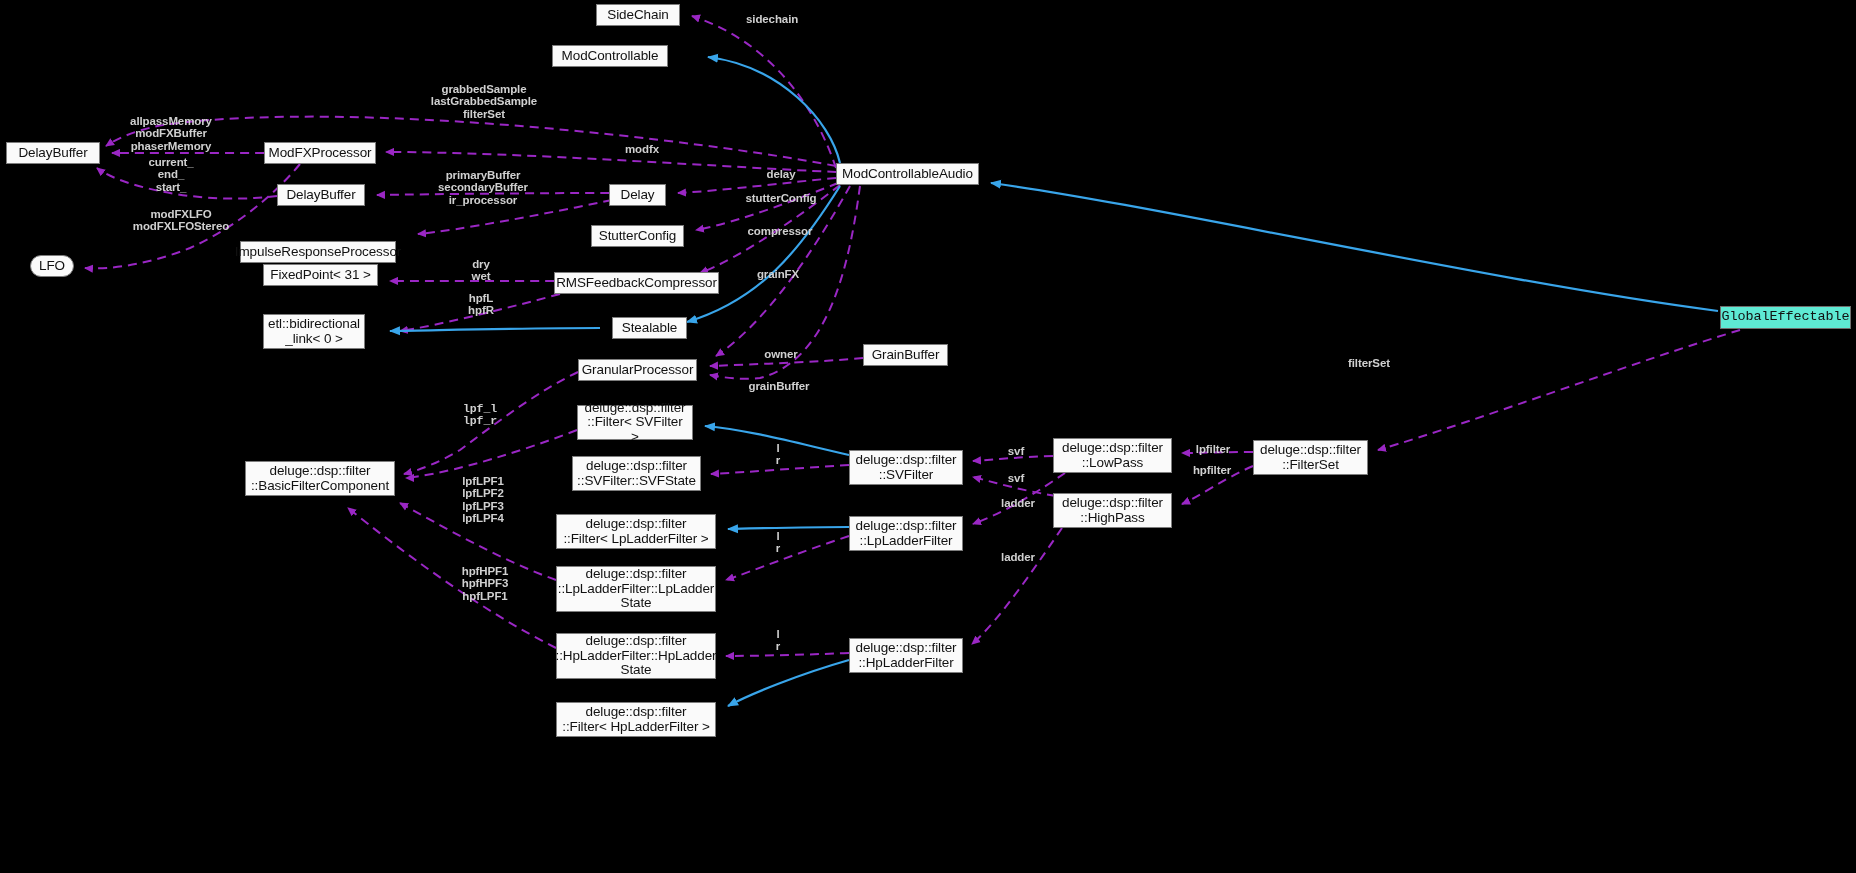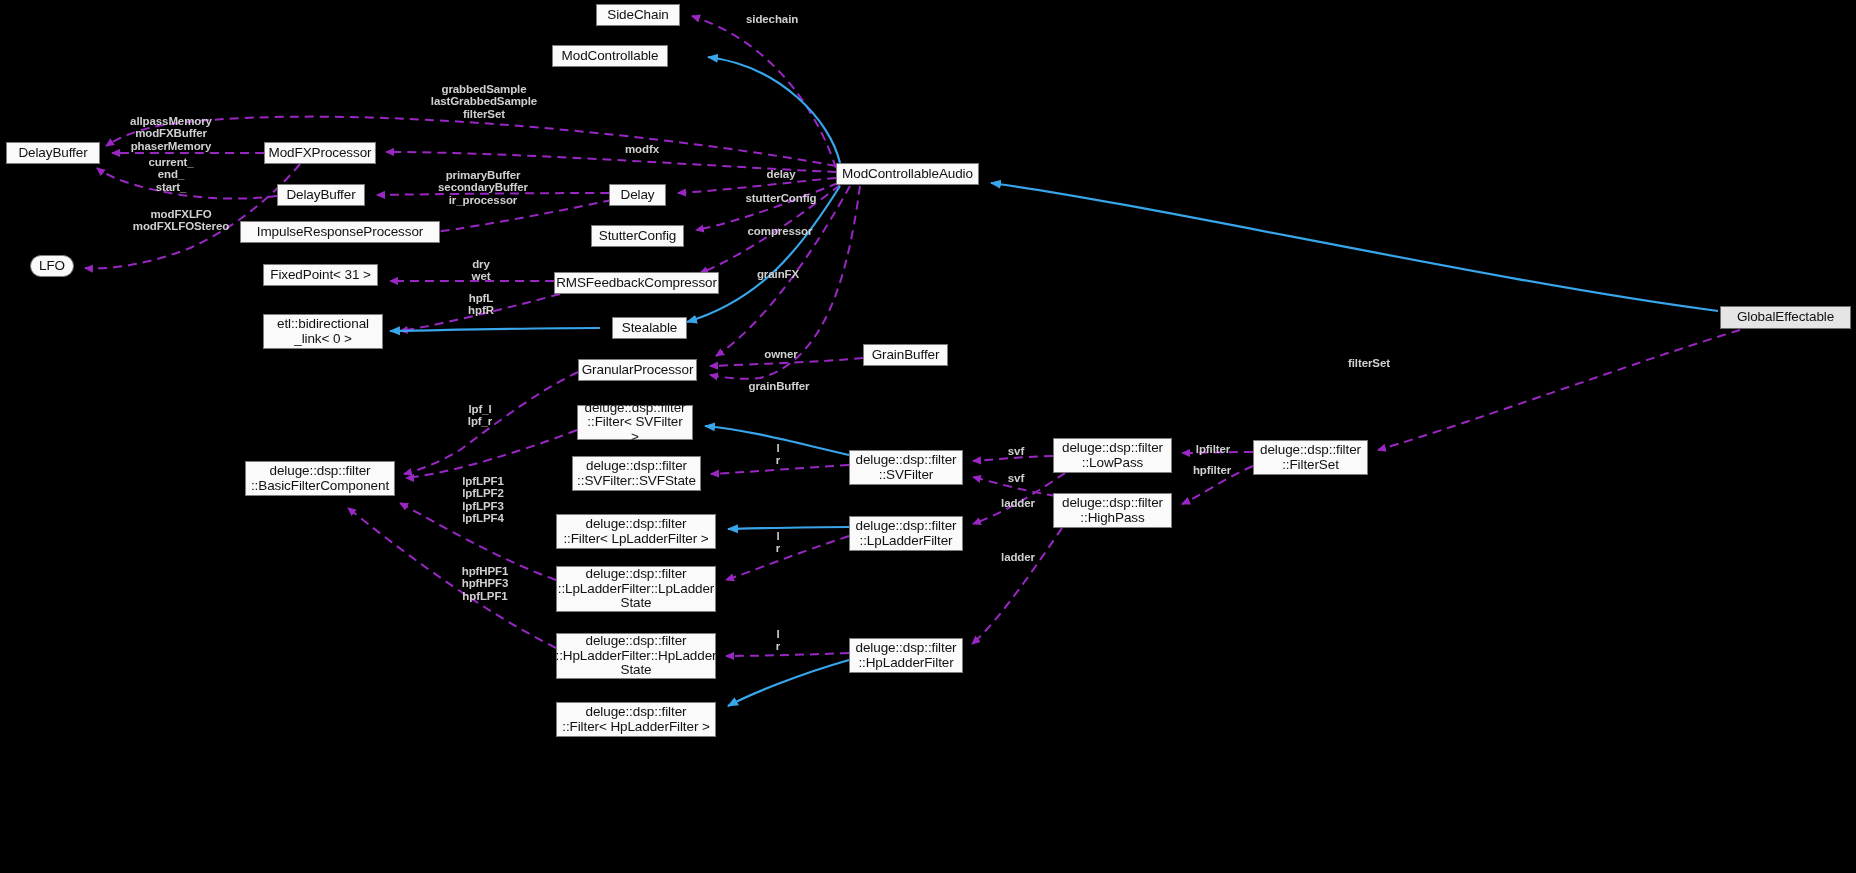--- a/index.html
+++ b/index.html
@@ -32,22 +32,23 @@
     line-height: 14.5px;
     display: flex;
     align-items: center;
     justify-content: center;
     text-align: center;
     white-space: pre-line;
     padding: 2px 5px;
     letter-spacing: -0.1px;
   }
   .node.focus {
-    background: #e5e5e5;
+    background: #5eead4;
     border-color: #6e6e6e;
+    font-family: Liberation Mono, monospace;
   }
   .edge-label {
     position: absolute;
     color: #d0d0d0;
     font-size: 11.5px;
     line-height: 12.3px;
     font-weight: bold;
     white-space: pre-line;
     text-align: center;
     letter-spacing: -0.1px;
@@ -149,27 +150,27 @@
       <path d="M849,660 C800,674 750,694 728,706"></path>
     </g>
   </svg>
 
   <div class="node" style="left:596px;top:4px;width:84px;height:22px;">SideChain</div>
   <div class="node" style="left:552px;top:45px;width:116px;height:22px;">ModControllable</div>
   <div class="node" style="left:6px;top:142px;width:94px;height:22px;">DelayBuffer</div>
   <div class="node" style="left:264px;top:142px;width:112px;height:22px;">ModFXProcessor</div>
   <div class="node" style="left:277px;top:184px;width:88px;height:22px;">DelayBuffer</div>
   <div class="node" style="left:609px;top:184px;width:57px;height:22px;">Delay</div>
-  <div class="node" style="left:240px;top:221px;width:200px;height:22px;">ImpulseResponseProcessor</div>
+  <div class="node" style="left:240px;top:241px;width:156px;height:22px;">ImpulseResponseProcessor</div>
   <div class="node" style="left:591px;top:225px;width:93px;height:22px;">StutterConfig</div>
   <div class="node" style="left:836px;top:163px;width:143px;height:22px;">ModControllableAudio</div>
   <div class="node" style="left:30px;top:255px;width:44px;height:22px;border-radius:11px;">LFO</div>
   <div class="node" style="left:263px;top:264px;width:115px;height:22px;">FixedPoint&lt; 31 &gt;</div>
   <div class="node" style="left:554px;top:272px;width:165px;height:22px;">RMSFeedbackCompressor</div>
-  <div class="node" style="left:263px;top:314px;width:120px;height:35px;">etl::bidirectional
+  <div class="node" style="left:263px;top:314px;width:102px;height:35px;">etl::bidirectional
 _link&lt; 0 &gt;</div>
   <div class="node" style="left:612px;top:317px;width:75px;height:22px;">Stealable</div>
   <div class="node focus" style="left:1720px;top:306px;width:131px;height:23px;">GlobalEffectable</div>
   <div class="node" style="left:578px;top:359px;width:119px;height:22px;">GranularProcessor</div>
   <div class="node" style="left:863px;top:344px;width:85px;height:22px;">GrainBuffer</div>
   <div class="node" style="left:577px;top:405px;width:116px;height:35px;">deluge::dsp::filter
 ::Filter&lt; SVFilter &gt;</div>
   <div class="node" style="left:572px;top:456px;width:129px;height:35px;">deluge::dsp::filter
 ::SVFilter::SVFState</div>
   <div class="node" style="left:849px;top:450px;width:114px;height:35px;">deluge::dsp::filter
@@ -217,21 +218,21 @@
 modFXLFOStereo</div>
   <div class="edge-label" style="left:739px;top:225px;width:82px;">compressor</div>
   <div class="edge-label" style="left:463px;top:258px;width:36px;">dry
 wet</div>
   <div class="edge-label" style="left:749px;top:268px;width:58px;">grainFX</div>
   <div class="edge-label" style="left:461px;top:292px;width:40px;">hpfL
 hpfR</div>
   <div class="edge-label" style="left:758px;top:348px;width:46px;">owner</div>
   <div class="edge-label" style="left:1342px;top:357px;width:54px;">filterSet</div>
   <div class="edge-label" style="left:740px;top:380px;width:78px;">grainBuffer</div>
-  <div class="edge-label" style="left:460px;top:403px;width:40px;">lpf_l
+  <div class="edge-label" style="left:460px;top:403px;width:40px;font-family:Liberation Mono, monospace;">lpf_l
 lpf_r</div>
   <div class="edge-label" style="left:1003px;top:445px;width:26px;">svf</div>
   <div class="edge-label" style="left:1188px;top:443px;width:50px;">lpfilter</div>
   <div class="edge-label" style="left:770px;top:442px;width:16px;">l
 r</div>
   <div class="edge-label" style="left:1003px;top:472px;width:26px;">svf</div>
   <div class="edge-label" style="left:1185px;top:464px;width:54px;">hpfilter</div>
   <div class="edge-label" style="left:455px;top:475px;width:56px;">lpfLPF1
 lpfLPF2
 lpfLPF3

